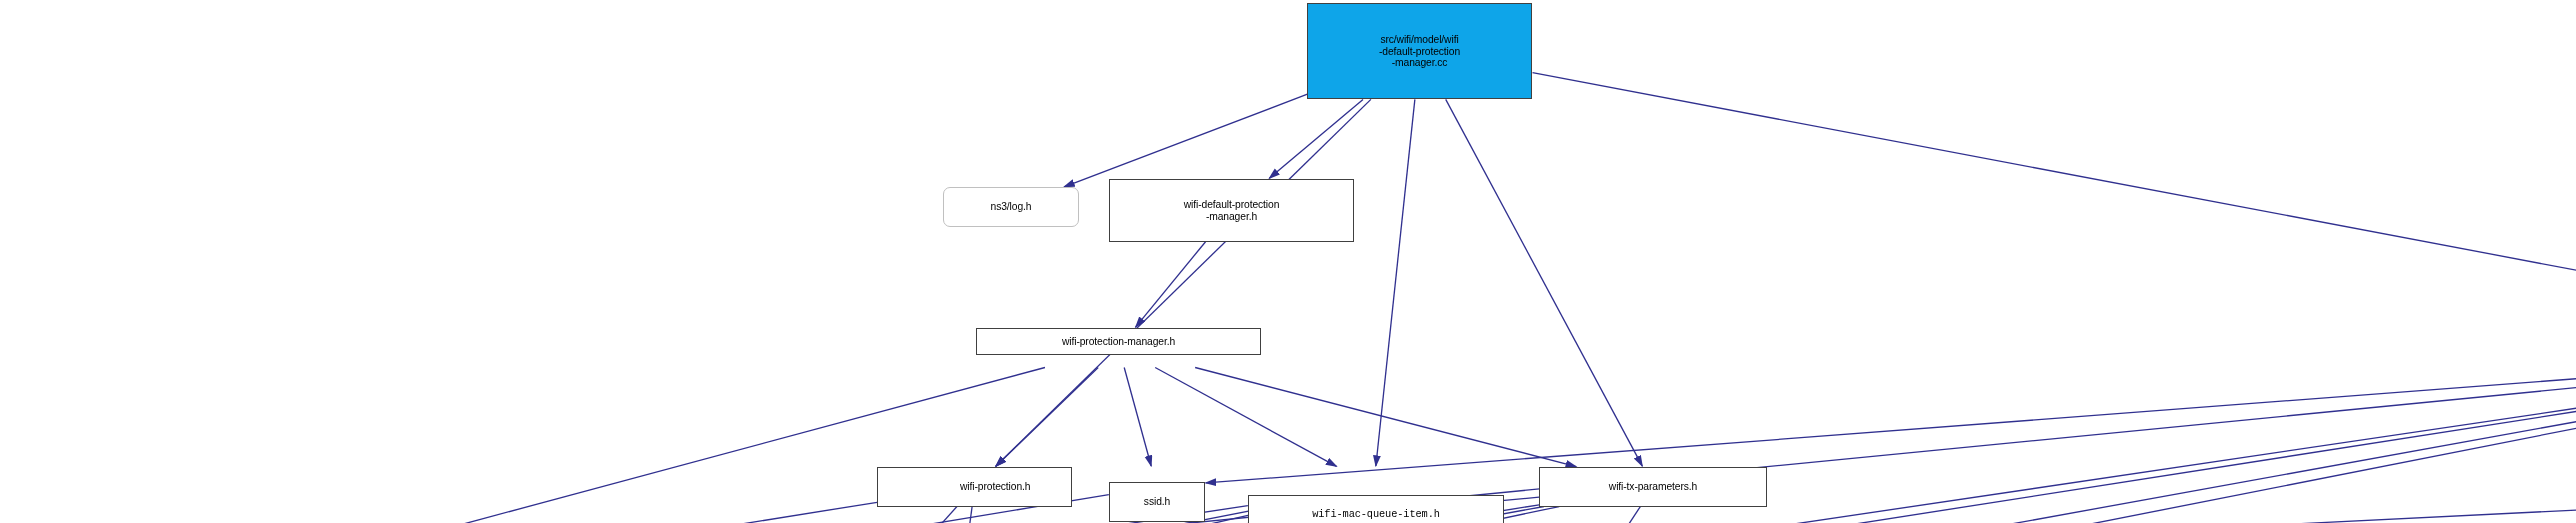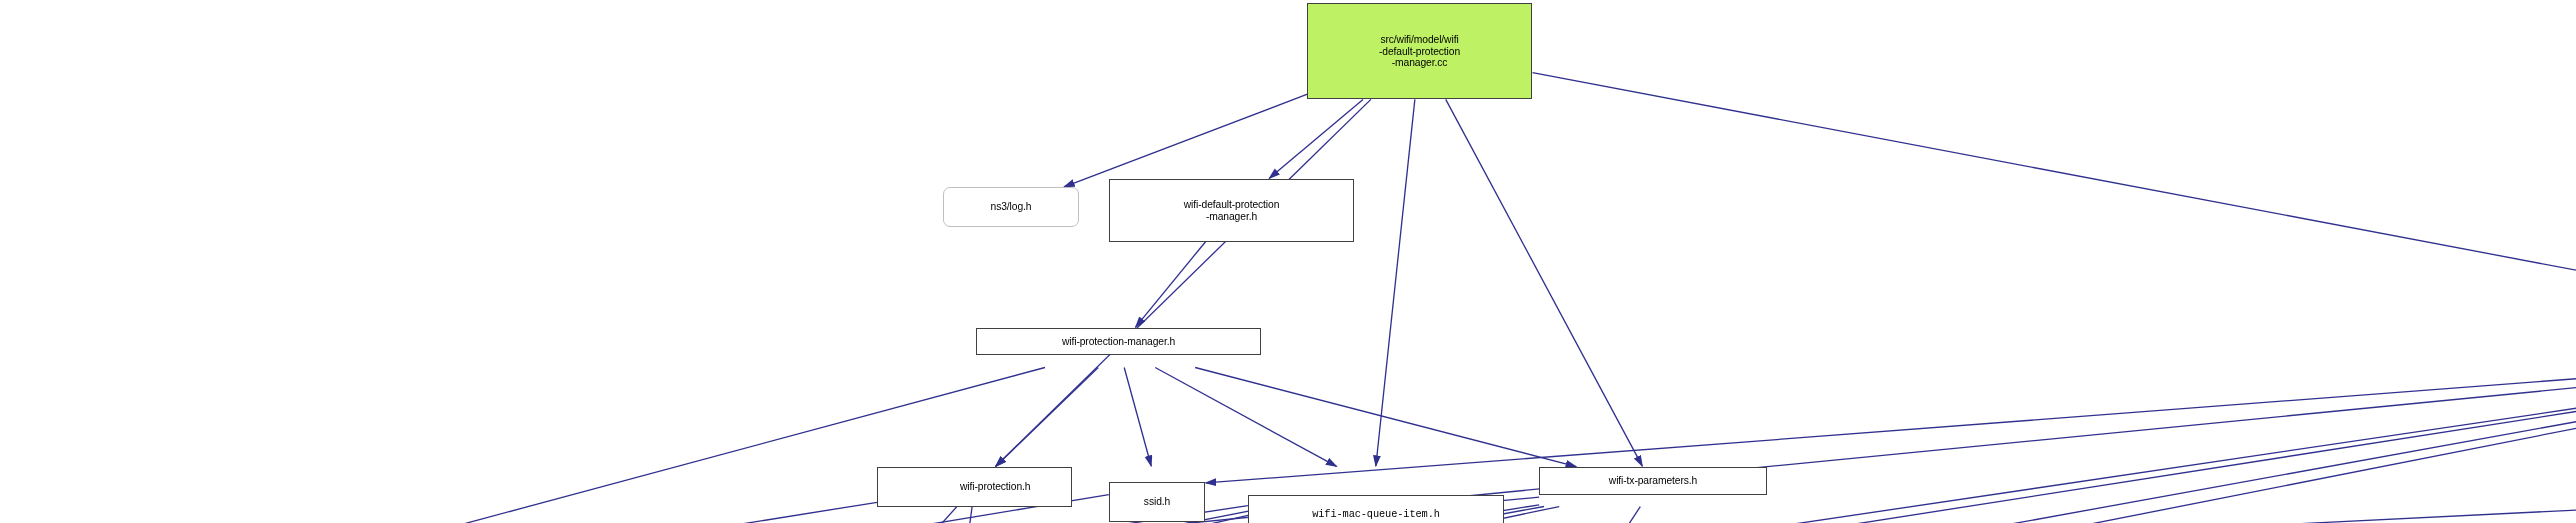--- a/index.html
+++ b/index.html
@@ -37,21 +37,21 @@
     line-height: 11.2px;
     letter-spacing: -0.1px;
     white-space: pre-line;
     padding: 0 2.5px;
     z-index: 5;
   }
   .node.local {
     border: 1.7px solid #404040;
   }
   .node.root {
-    background: #bef264;
+    background: #0ea5e9;
     border: 1.7px solid #404040;
   }
 </style>
 </head>
 <body>
 
 <div id="canvas">
   <svg id="edge-layer" width="2576" height="524" viewBox="0 0 3113 633">
     <defs>
       <marker id="arrow" markerWidth="9" markerHeight="9" refX="8" refY="3" orient="auto" markerUnits="strokeWidth">
@@ -147,16 +147,16 @@
       <div class="node root" style="left: 1307px; top: 3.3px; width: 225px; height: 96px;">src/wifi/model/wifi
 -default-protection
 -manager.cc</div>
       <div class="node" style="left: 943px; top: 187px; width: 136px; height: 40px; border-radius: 7px;">ns3/log.h</div>
       <div class="node local" style="left: 1109px; top: 179px; width: 245px; height: 63px;">wifi-default-protection
 -manager.h</div>
       <div class="node local" style="left: 976px; top: 328px; width: 285px; height: 27px;">wifi-protection-manager.h</div>
       <div class="node local" style="left: 877px; top: 467px; width: 195px; height: 40px; padding-left: 44px;">wifi-protection.h</div>
       <div class="node local" style="left: 1109px; top: 482px; width: 96px; height: 40px;">ssid.h</div>
       <div class="node local" style="left: 1248px; top: 495px; width: 256px; height: 40px; font-family: Liberation Mono, monospace;">wifi-mac-queue-item.h</div>
-      <div class="node local" style="left: 1539px; top: 467px; width: 228px; height: 28px;">wifi-tx-parameters.h</div>
+      <div class="node local" style="left: 1539px; top: 467px; width: 228px; height: 40px;">wifi-tx-parameters.h</div>
     </div>
 </div>
 
 
 </body></html>

